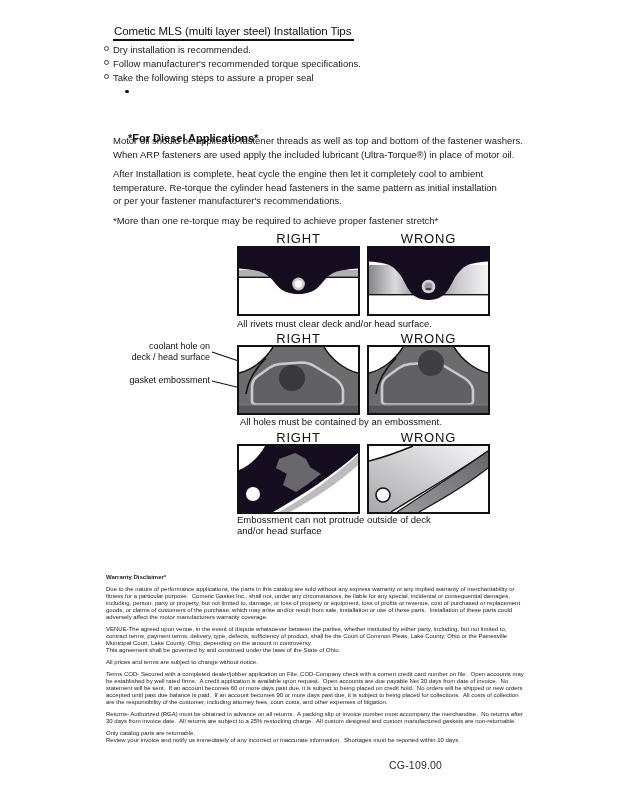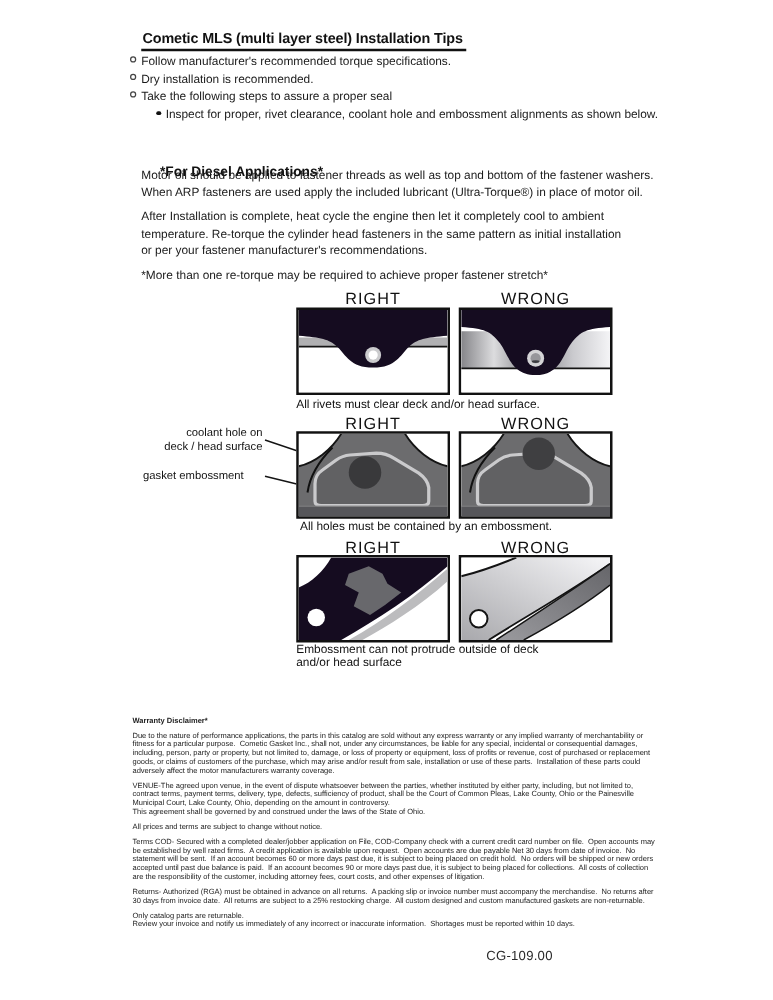--- a/index.html
+++ b/index.html
@@ -1,19 +1,19 @@
 <!DOCTYPE html>
 <html><head>
 <meta charset="utf-8">
 <style>
   html,body{margin:0;padding:0;background:#ffffff;}
   .page{position:relative;width:618px;height:800px;background:#ffffff;overflow:hidden;
         font-family:"Liberation Sans",sans-serif;color:#1a1a1a;}
   .abs{position:absolute;}
-  .title{left:113px;top:25px;font-size:11.5px;font-weight:bold;letter-spacing:-0.1px;
+  .title{left:113px;top:25px;font-size:11.5px;font-weight:normal;letter-spacing:-0.1px;
          border-bottom:2px solid #111;padding:0 3px 2px 1px;margin:0;color:#111;}
   .bullets{left:104px;top:43px;font-size:9.5px;line-height:14px;white-space:nowrap;}
   .bline{height:14px;}
   .bline.sub{margin-left:21px;}
   .ring{display:inline-block;width:3px;height:3px;border:1px solid #444;border-radius:50%;
         margin-right:4px;vertical-align:2px;}
   .dot{display:inline-block;width:3.5px;height:3.5px;background:#111;border-radius:50%;
        margin-right:4px;vertical-align:2px;}
   .h2{left:113px;top:117px;font-size:11px;font-weight:bold;margin:15px;color:#111;}
   .para{font-size:9.5px;line-height:13.5px;margin:0;white-space:pre;left:113px;}
@@ -30,24 +30,24 @@
   .footer{left:389px;top:759px;font-size:10.5px;color:#2a2a2a;letter-spacing:0.2px;}
 </style>
 </head>
 <body>
 
 <div class="page">
 
   <h1 class="abs title">Cometic MLS (multi layer steel) Installation Tips</h1>
 
   <div class="abs bullets">
+    <div class="bline"><span class="ring"></span><span>Dry installation is recommended.</span></div>
     <div class="bline"><span class="ring"></span><span>Follow manufacturer's recommended torque specifications.</span></div>
-    <div class="bline"><span class="ring"></span><span>Dry installation is recommended.</span></div>
     <div class="bline"><span class="ring"></span><span>Take the following steps to assure a proper seal</span></div>
-    <div class="bline sub"><span class="dot"></span><span>Inspect for proper, rivet clearance, coolant hole and embossment alignments as shown below.</span></div>
+    <div class="bline sub"><span class="dot"></span></div>
   </div>
 
   <h2 class="abs h2">*For Diesel Applications*</h2>
   <p class="abs para" style="top:134px">Motor oil should be applied to fastener threads as well as top and bottom of the fastener washers.
 When ARP fasteners are used apply the included lubricant (Ultra-Torque®) in place of motor oil.</p>
   <p class="abs para" style="top:167px">After Installation is complete, heat cycle the engine then let it completely cool to ambient
 temperature. Re-torque the cylinder head fasteners in the same pattern as initial installation
 or per your fastener manufacturer's recommendations.</p>
   <p class="abs para" style="top:214px">*More than one re-torque may be required to achieve proper fastener stretch*</p>
 
@@ -87,21 +87,21 @@
     </svg>
   </div>
 
   <div class="abs cap" style="left:237px;top:318px">All rivets must clear deck and/or head surface.</div>
 
   <div class="abs rw" style="left:237px;top:331px">RIGHT</div>
   <div class="abs rw" style="left:367px;top:331px">WRONG</div>
 
   <div class="abs sidelbl" style="left:97px;top:341px;width:113px">coolant hole on
 deck / head surface</div>
-  <div class="abs sidelbl" style="left:78px;top:375px;width:117px">gasket embossment</div>
+  <div class="abs sidelbl" style="left:93px;top:375px;width:117px">gasket embossment</div>
 
   <svg class="abs leaders" style="left:95px;top:338px" width="200" height="62">
     <line x1="117" y1="14" x2="194" y2="40" stroke="#141414" stroke-width="1.1"></line>
     <line x1="117" y1="43" x2="166" y2="55" stroke="#141414" stroke-width="1.1"></line>
   </svg>
 
   <div class="abs dbox" style="left:237px;top:345px">
     <svg width="119" height="66" viewBox="0 0 119 66">
       <rect width="119" height="66" fill="#6c6c6e"></rect>
       <path d="M13,54 V40 Q13,33 19,29 L30,21 Q35,17.5 41,17 L62,15.5 Q70,15.5 76,19.5 L96,31.5 Q103,36.5 104,43 V54 Q104,57.5 99,57.5 H18 Q13,57.5 13,54 Z" fill="#616163" stroke="#cacacc" stroke-width="2.6"></path>

